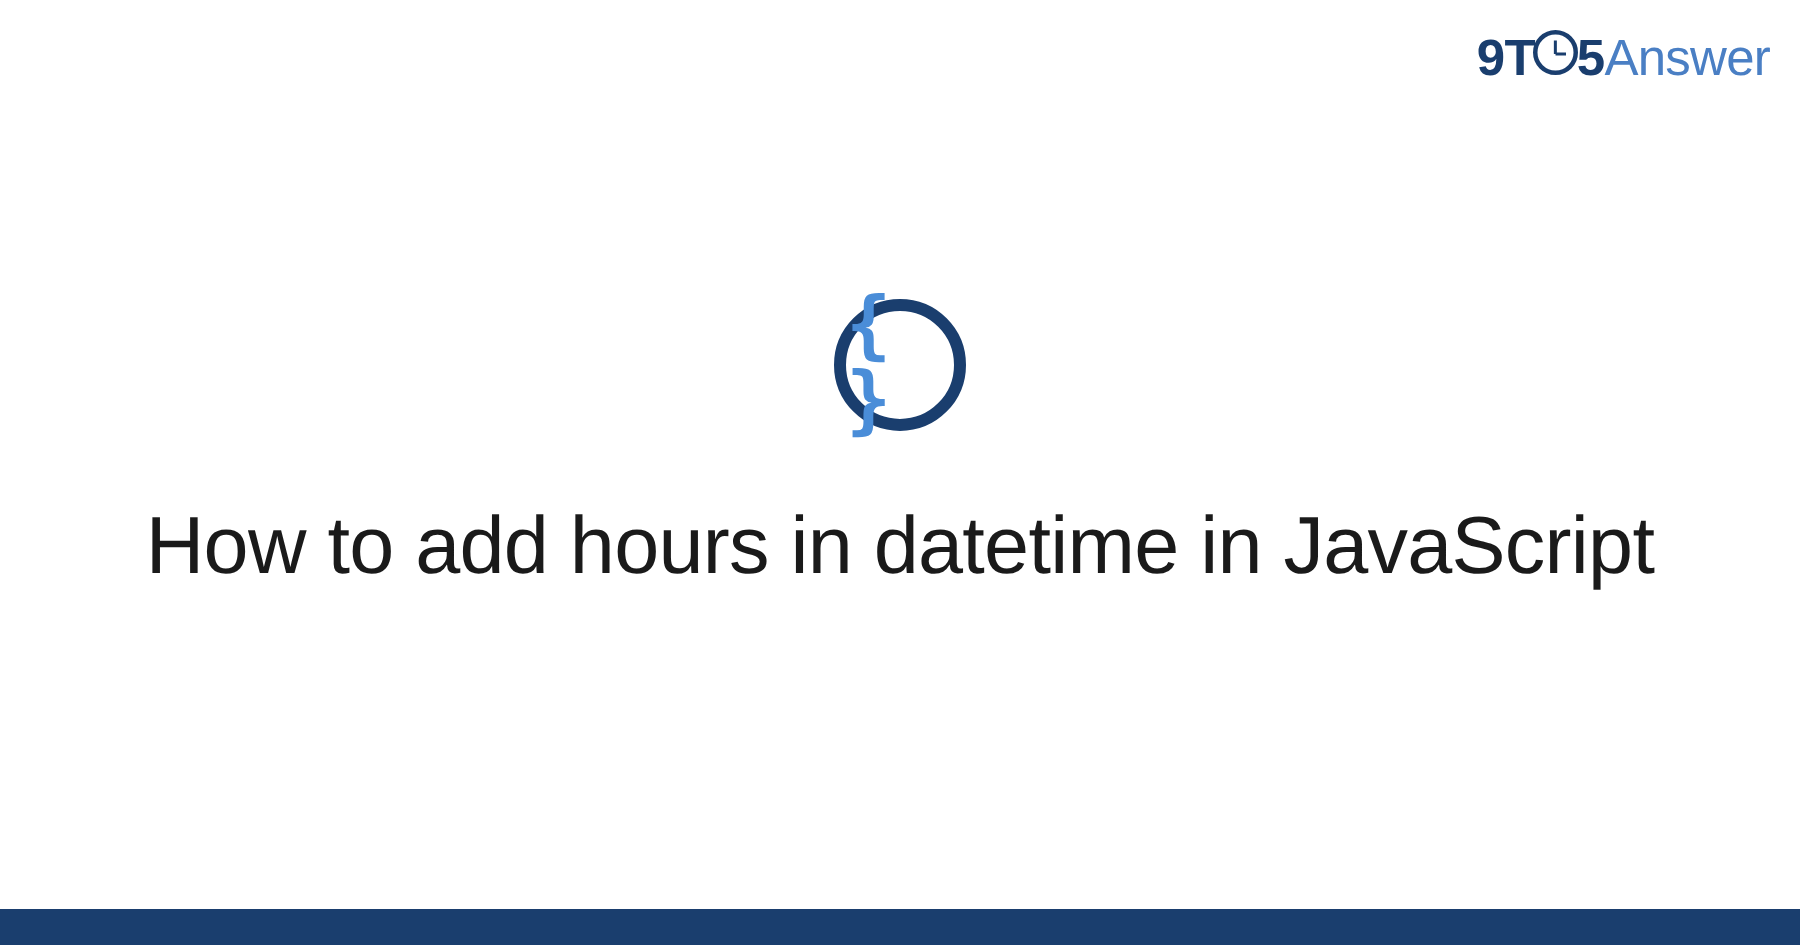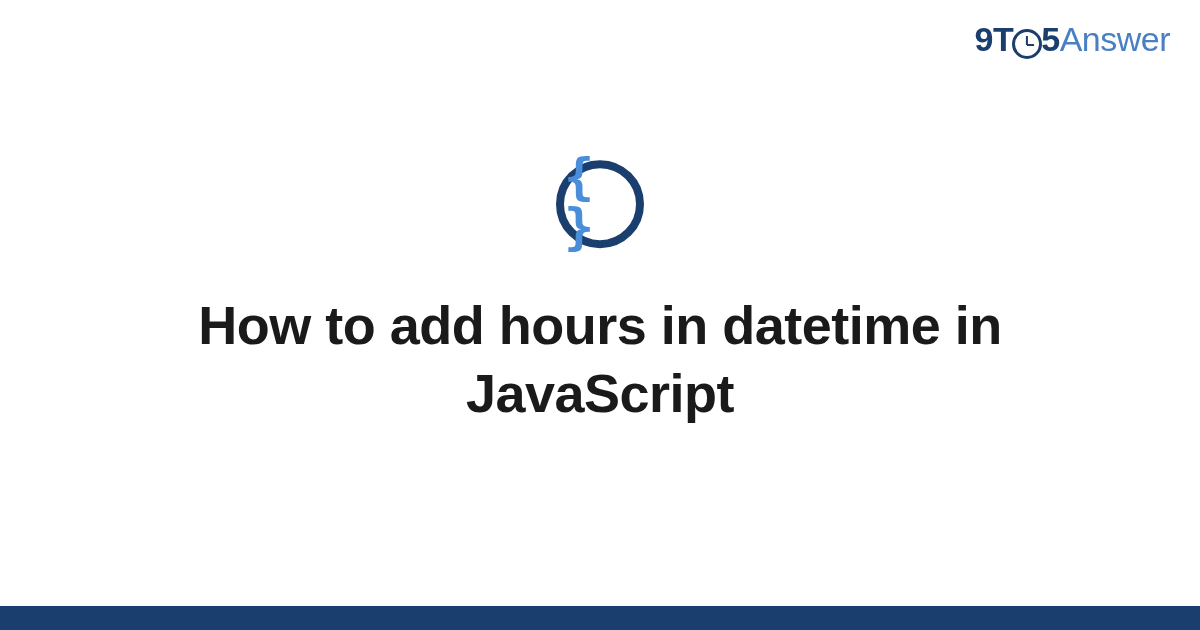--- a/index.html
+++ b/index.html
@@ -7,26 +7,26 @@
       width: 1200px;
       height: 630px;
       background: #ffffff;
       font-family: -apple-system, BlinkMacSystemFont, "Segoe UI", Helvetica, Arial, sans-serif;
       position: relative;
       overflow: hidden;
     }
     .logo-top {
       position: absolute;
       top: 20px;
-      right: 30px;
+      right: 20px;
       font-size: 34px;
       font-weight: 600;
       letter-spacing: -0.5px;
       display: flex;
-      align-items: flex-end;
+      align-items: flex-start;
       margin-left: 40px;
     }
     .logo-9t { color: #1a3e6e; font-weight: 700; }
     .logo-clock {
       display: inline-flex;
       align-items: center;
       justify-content: center;
       width: 30px;
       height: 30px;
       border: 3px solid #1a3e6e;
@@ -81,21 +81,21 @@
       font-size: 50px;
       font-weight: 700;
       font-family: Consolas, Monaco, monospace;
       letter-spacing: -4px;
       line-height: 1;
       margin-top: -4px;
     }
     .title {
       color: #1a1a1a;
       font-size: 54px;
-      font-weight: 700;
+      font-weight: 400;
       text-align: center;
       line-height: 1.25;
       max-width: 1050px;
       letter-spacing: -0.5px;
     }
     .bottom-bar {
       position: absolute;
       bottom: 0;
       left: 0;
       right: 0;

